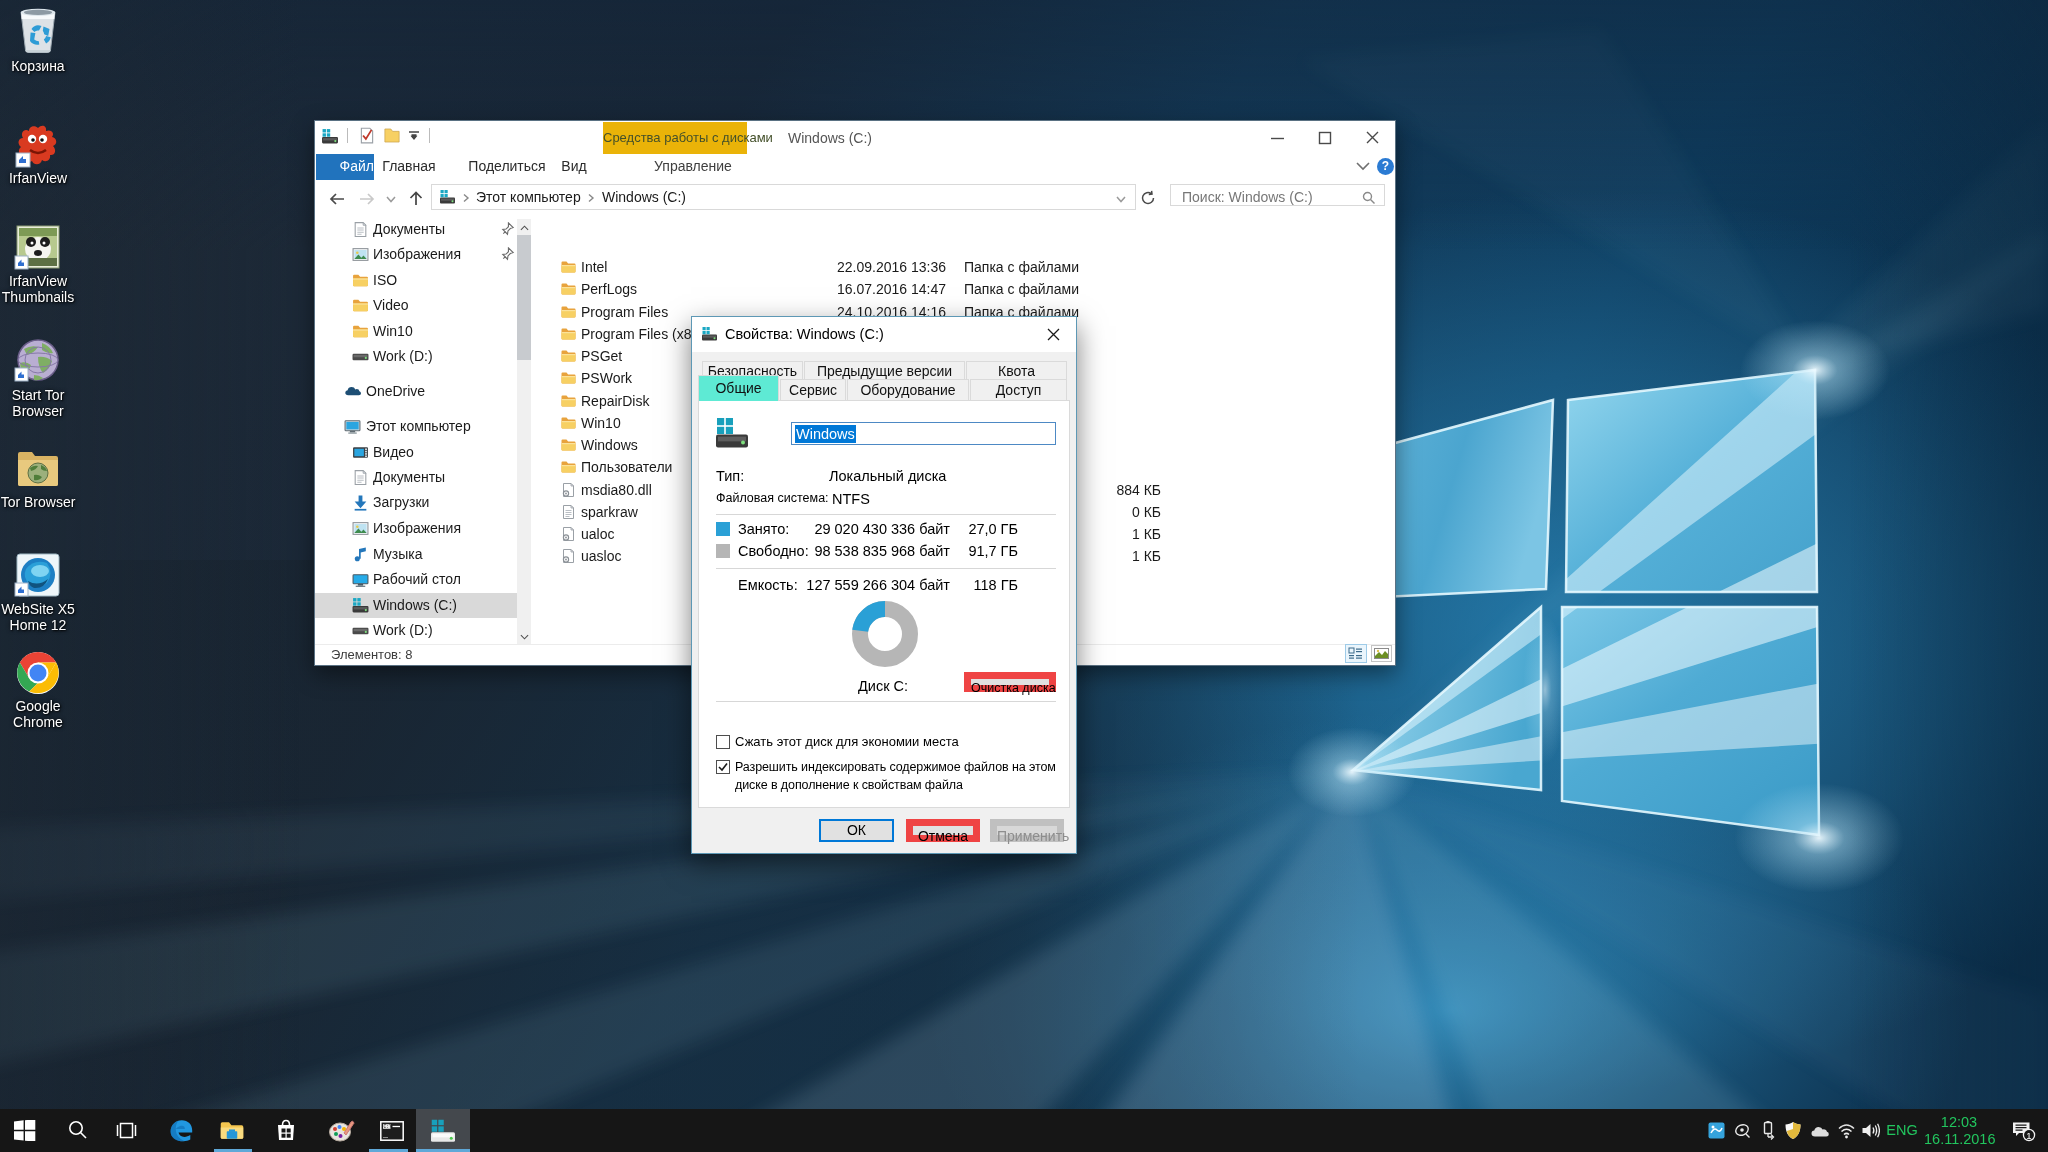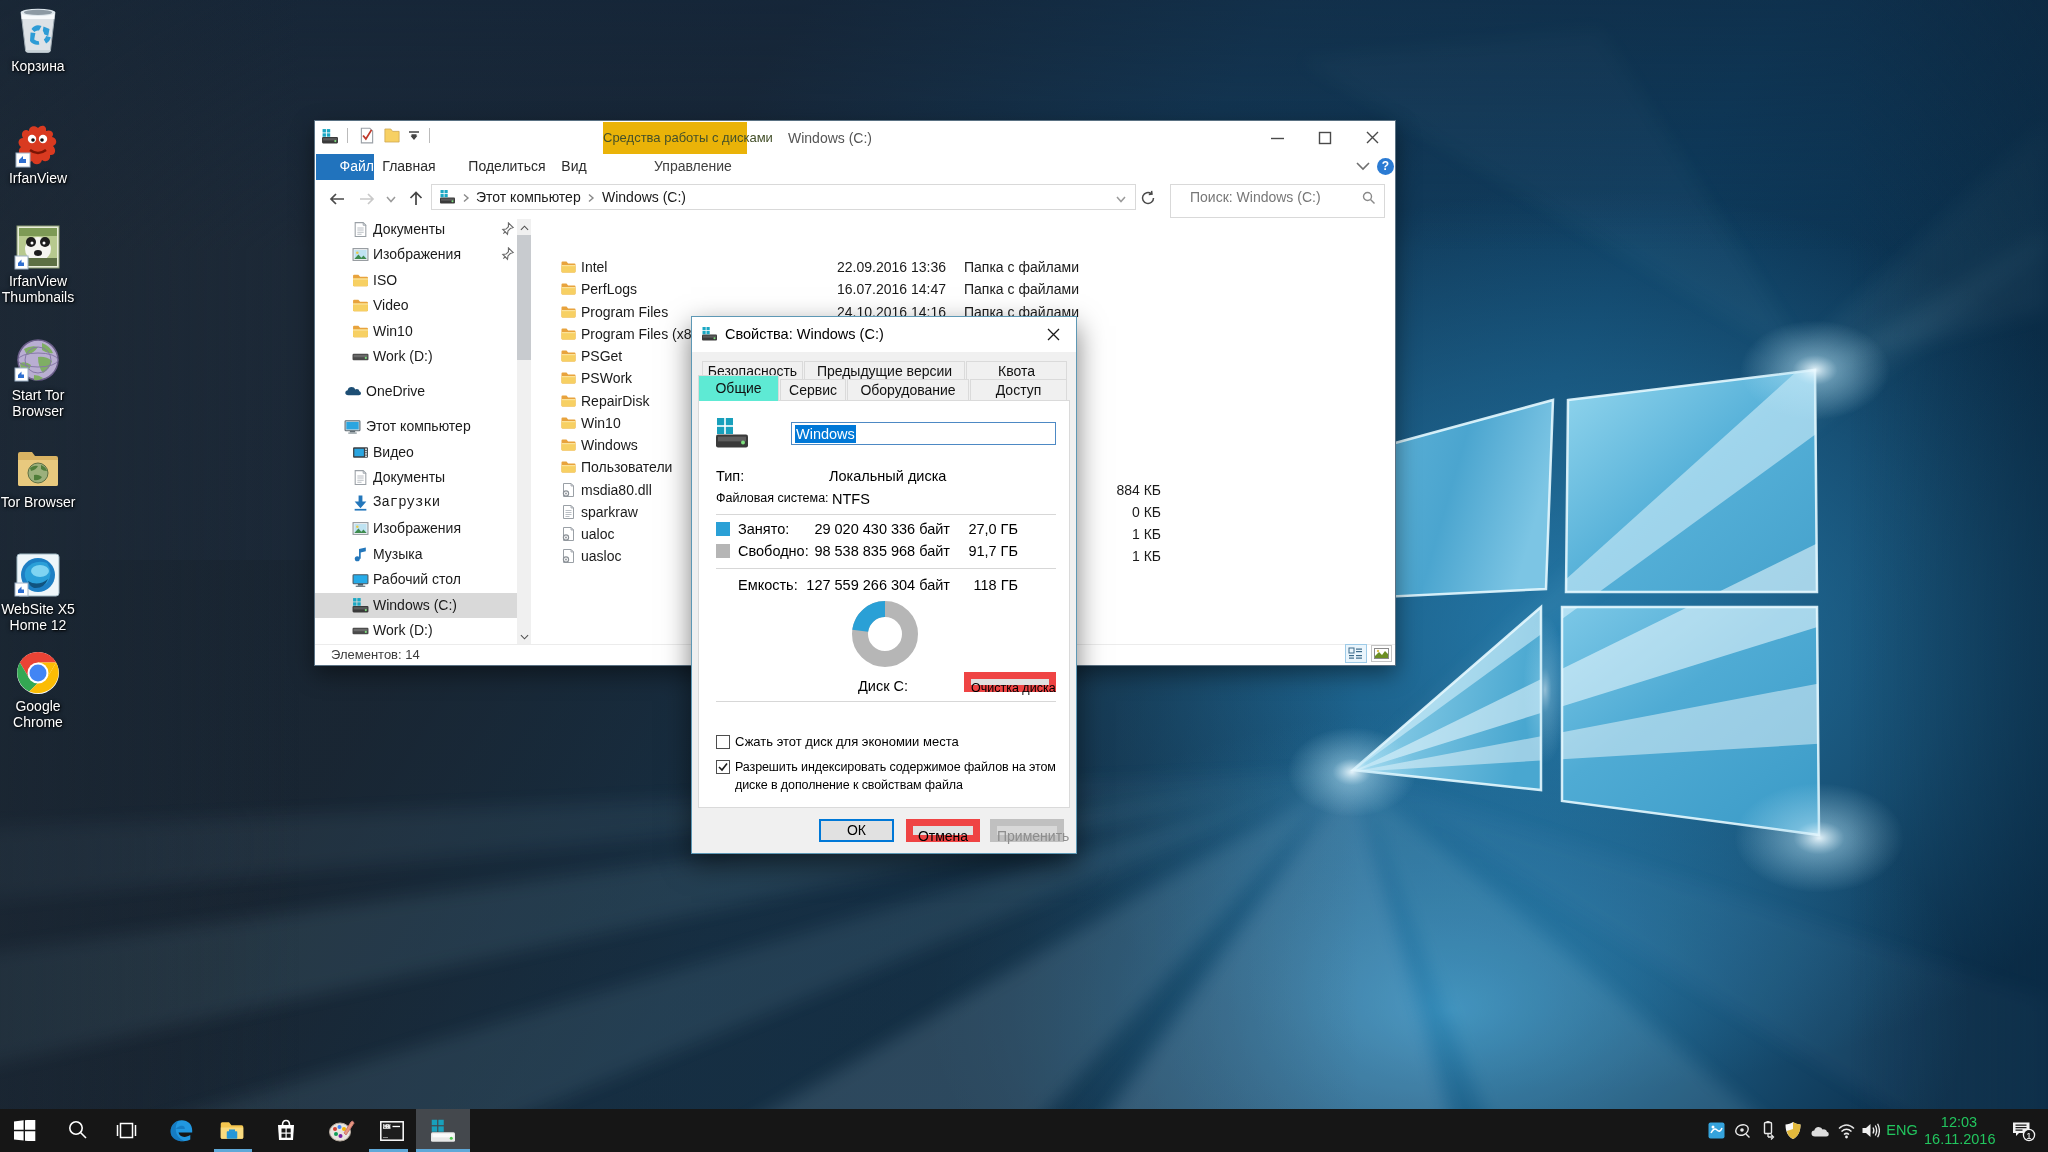--- a/index.html
+++ b/index.html
@@ -15,22 +15,22 @@
 #exp{position:absolute;left:314px;top:120px;width:1082px;height:546px;background:#fff;
  border:1px solid #5a7183;box-shadow:0 8px 22px rgba(0,0,0,.45);font-size:14px;color:#1a1a1a}
 #exp .ttxt{position:absolute;left:473px;top:9px;font-size:14px;color:#555}
 .greentab{position:absolute;left:288px;top:1px;width:144px;height:32px;background:#eab308;
  color:#44502a;text-align:right;line-height:32px;font-size:13px;white-space:nowrap}
 .rtab{position:absolute;top:33px;height:26px;line-height:25px;font-size:14px;color:#2b2b2b;text-align:center}
 .filetab{position:absolute;left:1px;top:33px;width:58px;height:26px;background:#2173bd;color:#fff;
  text-align:right;line-height:25px;font-size:14px}
 .navbar{position:absolute;left:0;top:59px;width:100%;height:40px;background:#fff}
 .addr{position:absolute;left:116px;top:4px;width:705px;height:26px;border:1px solid #d9d9d9;background:#fff}
-.srch{position:absolute;left:855px;top:4px;width:215px;height:34px;border:1px solid #d9d9d9;background:#fff;
- color:#777;line-height:24px;padding-left:19px}
+.srch{position:absolute;left:855px;top:4px;width:215px;height:22px;border:1px solid #d9d9d9;background:#fff;
+ color:#777;line-height:24px;padding-left:11px}
 
 .hdr{position:absolute;left:216px;top:98px;right:1px;height:28px;background:#fff;color:#43586d;font-size:14px}
 .hsep{position:absolute;top:2px;width:1px;height:24px;background:#e2e2e2}
 
 .side{position:absolute;left:0;top:98px;width:202px;bottom:21px;background:#fff;overflow:hidden}
 .srow{position:absolute;left:0;width:202px;height:25px;line-height:25px}
 .srow .txt{position:absolute;top:0;font-size:14px;white-space:nowrap}
 .frow{position:absolute;height:22px;line-height:22px;font-size:14px;white-space:nowrap}
 .statusbar{position:absolute;left:0;bottom:0;width:100%;height:21px;background:#fff;border-top:1px solid #ececec;
  font-size:13px;color:#3c3c3c;line-height:20px;padding-left:16px}
@@ -467,21 +467,21 @@
             <use href="#vid"></use>
           </svg>
           <span class="txt" style="left:58px">Видео</span>
         </div>
         <div class="srow" style="top:246px;">
           <svg class="abs" style="left:37px;top:4px" width="17" height="17" viewBox="0 0 16 16">
             <use href="#doc"></use>
           </svg>
           <span class="txt" style="left:58px">Документы</span>
         </div>
-        <div class="srow" style="top:271px;font-family:Liberation Mono, monospace;">
+        <div class="srow" style="top:271px;">
           <svg class="abs" style="left:37px;top:4px" width="17" height="17" viewBox="0 0 16 16">
             <use href="#dl"></use>
           </svg>
           <span class="txt" style="left:58px">Загрузки</span>
         </div>
         <div class="srow" style="top:297px;">
           <svg class="abs" style="left:37px;top:4px" width="17" height="17" viewBox="0 0 16 16">
             <use href="#pic"></use>
           </svg>
           <span class="txt" style="left:58px">Изображения</span>
@@ -609,21 +609,21 @@
           <span class="abs" style="left:394px;width:236px;text-align:right">1 КБ</span>
         </div>
         <div class="frow" style="left:216px;top:424.2px;width:866px">
           <svg class="abs" style="left:29px;top:3px" width="17" height="16" viewBox="0 0 16 16">
             <use href="#docgear"></use>
           </svg>
           <span class="abs" style="left:50px">uasloc</span>
           <span class="abs" style="left:394px;width:236px;text-align:right">1 КБ</span>
         </div>
       </div>
- <div class="statusbar">Элементов: 14</div>
+ <div class="statusbar">Элементов: 8</div>
  <div class="abs" style="left:1030px;top:523px;width:22px;height:19px;border:1px solid #9ecbe8;background:#eaf5fc">
   <svg style="position:absolute;left:2px;top:2px" width="16" height="13" viewBox="0 0 16 13">
           <g fill="#3b6a8a">
             <rect x="1" y="1" width="5" height="5" fill="none" stroke="#3b6a8a"></rect>
             <rect x="8" y="1.5" width="6" height="1.2"></rect>
             <rect x="8" y="4" width="6" height="1.2"></rect>
             <rect x="1" y="8" width="5" height="1.2"></rect>
             <rect x="8" y="8" width="6" height="1.2"></rect>
             <rect x="1" y="10.5" width="5" height="1.2"></rect>
             <rect x="8" y="10.5" width="6" height="1.2"></rect>

